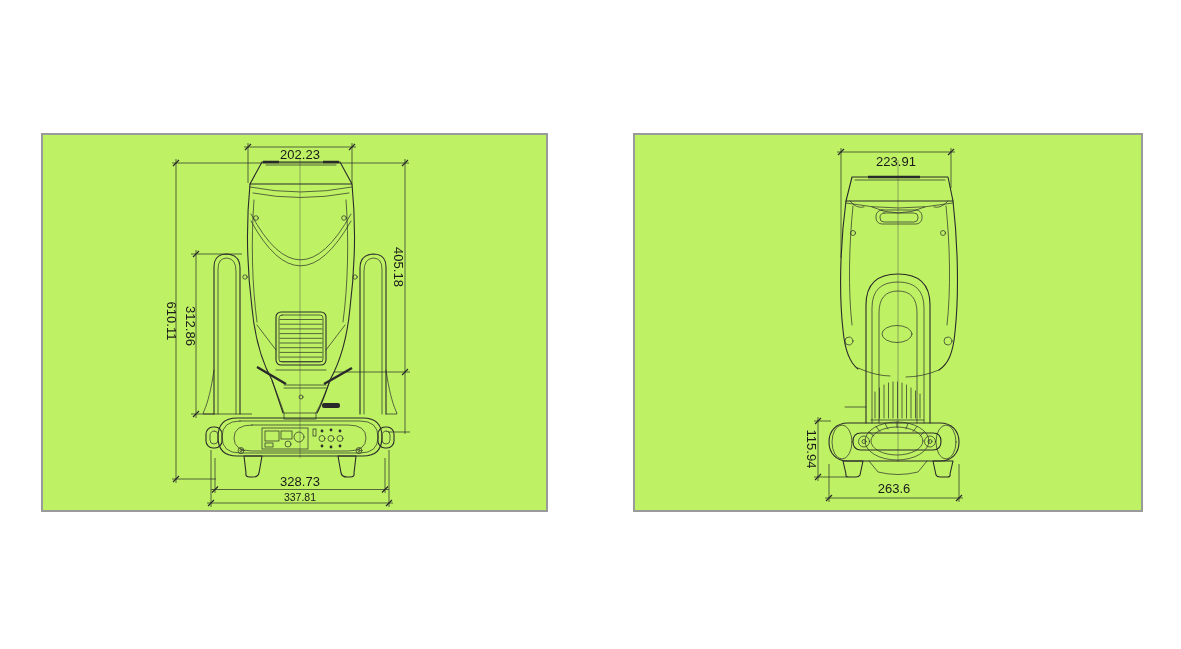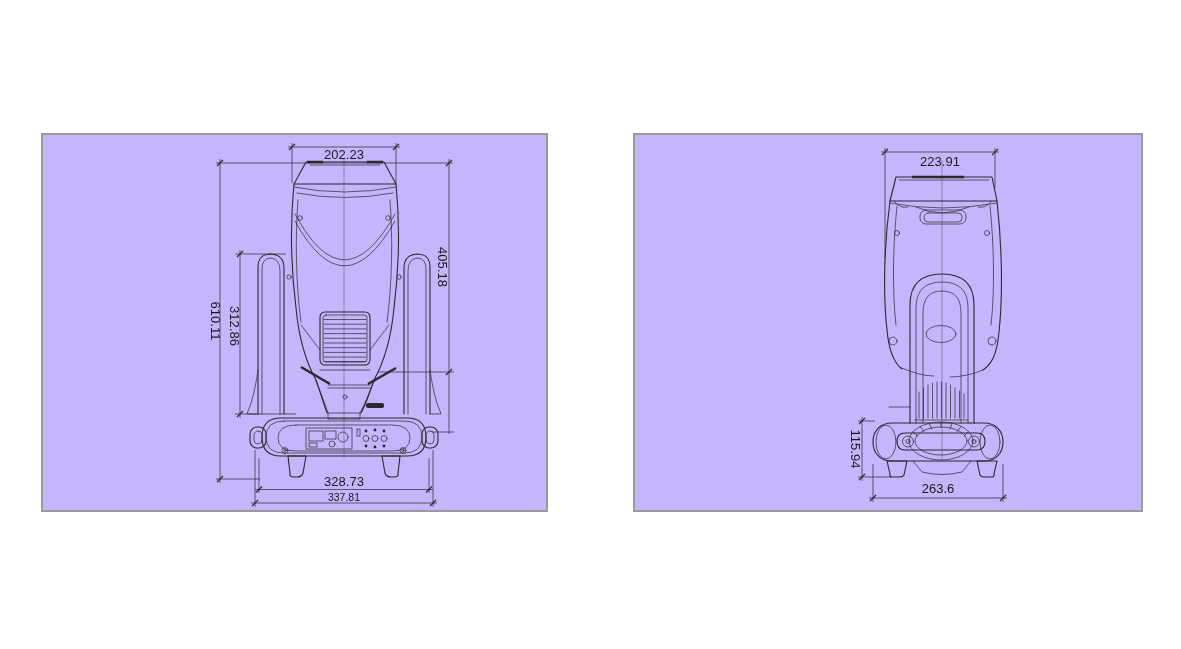--- a/index.html
+++ b/index.html
@@ -1,18 +1,18 @@
 <!DOCTYPE html>
 <html><head>
 <meta charset="utf-8">
 <style>
   html,body{margin:0;padding:0;background:#ffffff;}
   #stage{position:relative;width:1181px;height:649px;background:#ffffff;overflow:hidden;
          font-family:"Liberation Sans",sans-serif;}
-  .panel{position:absolute;border:2px solid #9a9a9a;box-sizing:border-box;background:#c4b5fd;padding-left:44px;}
+  .panel{position:absolute;border:2px solid #9a9a9a;box-sizing:border-box;background:#bef264;}
   #panel-front{left:41px;top:133px;width:507px;height:379px;}
   #panel-side{left:633px;top:133px;width:510px;height:379px;}
   svg{display:block;}
   .ol{fill:none;stroke-width:1.1;stroke-linecap:round;stroke-linejoin:round;}
   .thin{fill:none;stroke-width:0.7;stroke-linecap:round;}
   .thick{fill:none;stroke-width:2.4;stroke-linecap:butt;}
   .dim{fill:none;stroke-width:0.7;stroke-linecap:butt;}
   .tick{fill:none;stroke-width:1.2;stroke-linecap:butt;}
   .cl{fill:none;stroke:#555;stroke-width:0.5;}
   text{fill:#1a1a1a;stroke:none;font-family:"Liberation Sans",sans-serif;}

